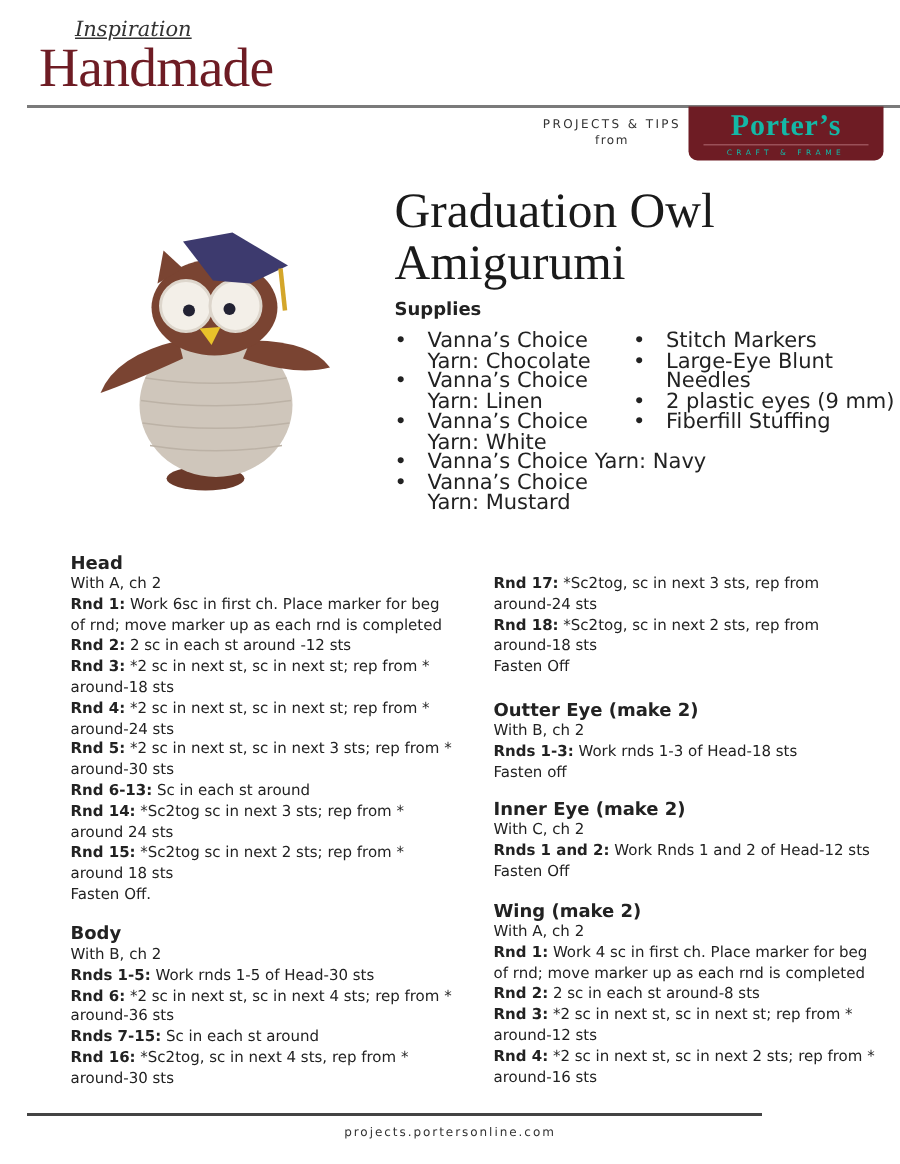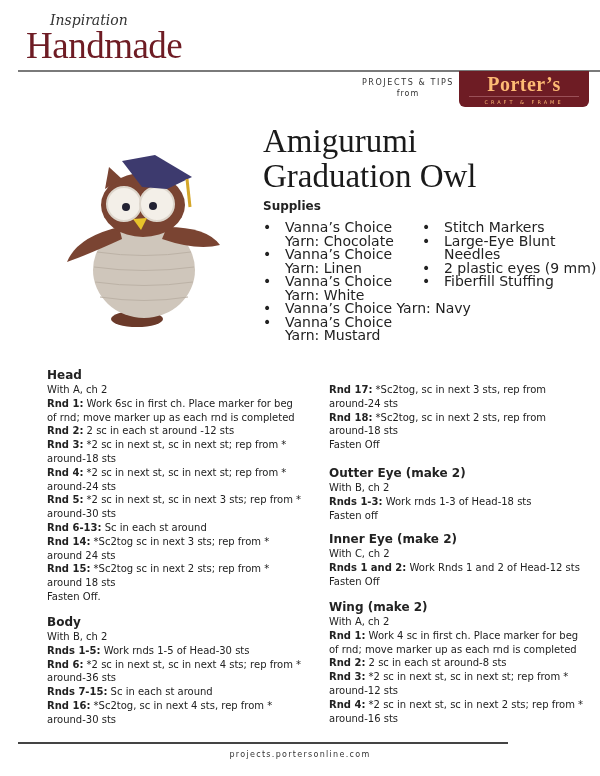--- a/index.html
+++ b/index.html
@@ -1,23 +1,23 @@
 <!DOCTYPE html>
 <html><head>
 <meta charset="utf-8">
 <style>
   html,body{margin:0;padding:0;background:#fff;}
   body{width:600px;height:776px;position:relative;overflow:hidden;font-family:"DejaVu Sans",sans-serif;color:#222;}
   .brand{position:absolute;left:26px;top:12px;}
-  .brand-small{position:absolute;left:24px;top:0;font-family:"DejaVu Serif",serif;font-style:italic;font-size:14px;color:#333;white-space:nowrap;}
+  .brand-small{position:absolute;left:24px;top:0;font-family:"DejaVu Serif",serif;font-style:italic;font-size:14px;color:#333;white-space:nowrap;text-decoration:underline;}
   .brand-big{position:absolute;left:0;top:14px;font-family:"Liberation Serif",serif;font-size:37px;color:#6e1c24;letter-spacing:-0.5px;white-space:nowrap;line-height:40px;}
   .top-rule{position:absolute;left:18px;top:70px;width:582px;height:2px;background:#7a7a7a;}
   .tips{position:absolute;right:146px;top:77px;text-align:right;font-size:8px;letter-spacing:1.6px;color:#333;line-height:11px;}
   .tips .from{font-size:8px;letter-spacing:1px;text-align:center;}
-  .porters{position:absolute;left:459px;top:71px;width:130px;height:36px;background:#6e1c24;border-radius:0 0 6px 6px;color:#fdba74;text-align:center;}
+  .porters{position:absolute;left:459px;top:71px;width:130px;height:36px;background:#6e1c24;border-radius:0 0 6px 6px;color:#14b8a6;text-align:center;}
   .porters .name{font-family:"Liberation Serif",serif;font-weight:bold;font-size:20px;line-height:22px;margin-top:2px;letter-spacing:0.5px;}
   .porters .sub{font-size:5px;letter-spacing:3px;margin-top:1px;border-top:1px solid #9a5058;margin-left:10px;margin-right:10px;padding-top:2px;}
   .photo{position:absolute;left:47px;top:127px;width:200px;height:218px;background:#fff;}
   .title{position:absolute;left:263px;top:124px;font-family:"Liberation Serif",serif;font-size:33px;line-height:35px;color:#1a1a1a;}
   .supplies-h{position:absolute;left:263px;top:199px;font-weight:bold;font-size:12px;}
   .supplies-col{position:absolute;top:221px;list-style:none;margin:0;padding:0;font-size:14px;line-height:13.5px;}
   .supplies-col li{position:relative;padding-left:22px;}
   .supplies-col li::before{content:"•";position:absolute;left:0;top:0;}
   .col1{left:263px;width:140px;}
   .col2{left:422px;width:180px;}
@@ -70,22 +70,22 @@
     <circle cx="106" cy="79" r="4" fill="#223"></circle>
 
     <path d="M86 92 L100 91 L94 103 Z" fill="#e8c22a"></path>
 
     <path d="M75 34 L108 28 L145 50 L120 62 L95 60 Z" fill="#3d3a6e"></path>
     <path d="M140 52 L143 80" stroke="#d4a62a" stroke-width="3"></path>
   </svg>
 </div>
 
 <div class="title">
+  <div>Graduation Owl</div>
   <div>Amigurumi</div>
-  <div>Graduation Owl</div>
 </div>
 
 <div class="supplies-h">Supplies</div>
 <ul class="supplies-col col1">
   <li>Vanna’s Choice Yarn: Chocolate</li>
   <li>Vanna’s Choice Yarn: Linen</li>
   <li>Vanna’s Choice Yarn: White</li>
   <li style="white-space:nowrap">Vanna’s Choice Yarn: Navy</li>
   <li>Vanna’s Choice Yarn: Mustard</li>
 </ul>

